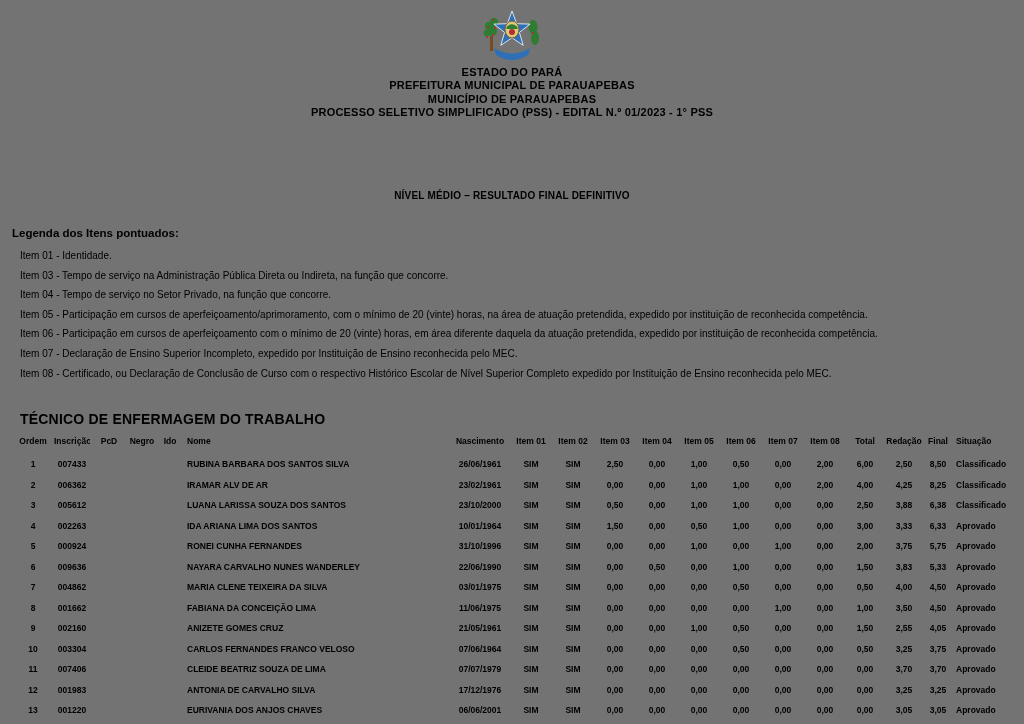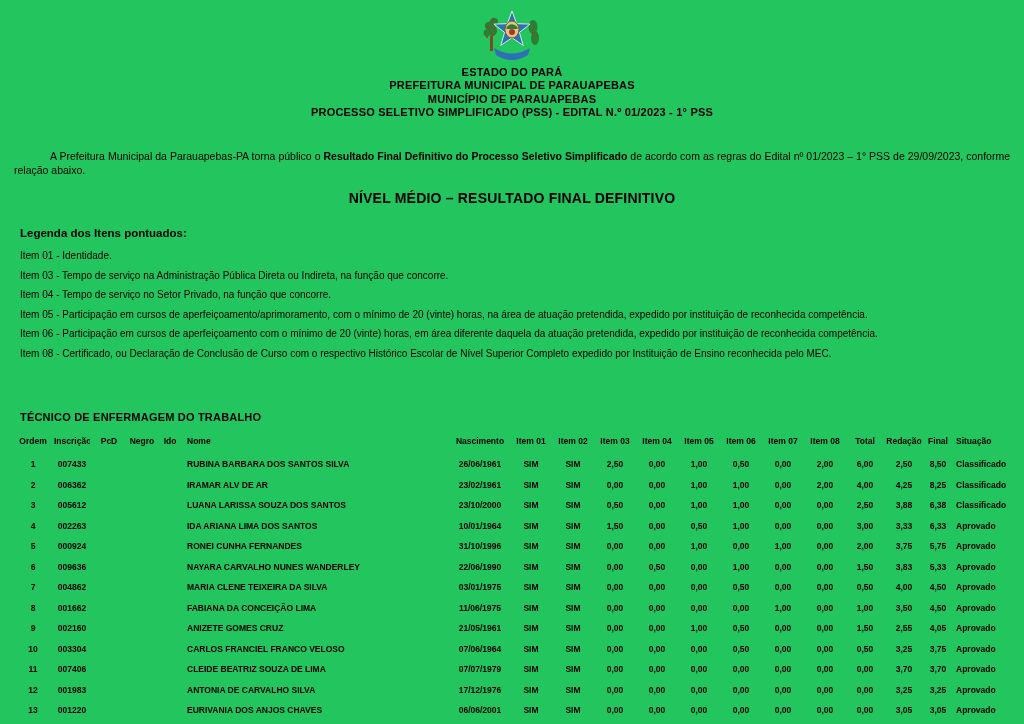--- a/index.html
+++ b/index.html
@@ -1,29 +1,29 @@
 <!DOCTYPE html>
 <html><head>
 <meta charset="utf-8">
 <style>
   html,body{margin:0;padding:0;background:#fff;}
-  .page{position:relative;width:1024px;height:724px;background:#22c55e;overflow:hidden;
+  .page{position:relative;width:1024px;height:724px;background:#737373;overflow:hidden;
         font-family:"Liberation Sans",sans-serif;color:#000;}
   .crest{position:absolute;top:6px;left:481px;width:62px;height:60px;}
   .titles{position:absolute;top:66px;left:0;width:100%;text-align:center;
           font-weight:bold;font-size:11px;line-height:13.4px;letter-spacing:.2px;}
   .intro{position:absolute;top:138px;left:14px;width:996px;font-size:10.5px;line-height:14px;
          text-align:justify;text-indent:36px;}
   .intro b{font-weight:bold;}
   .subtitle{position:absolute;top:190px;left:0;width:100%;text-align:center;
-            font-weight:bold;font-size:14px;letter-spacing:.2px;}
-  .legend-title{position:absolute;top:227px;left:20px;font-weight:bold;font-size:11.5px;}
+            font-weight:bold;font-size:10px;letter-spacing:.2px;}
+  .legend-title{position:absolute;top:227px;left:12px;font-weight:bold;font-size:11.5px;}
   .legend{position:absolute;top:246px;left:20px;width:980px;font-size:10px;line-height:19.6px;}
   .legend-item{white-space:nowrap;}
-  .job-title{position:absolute;top:411px;left:20px;font-weight:bold;font-size:11px;letter-spacing:.2px;}
+  .job-title{position:absolute;top:411px;left:20px;font-weight:bold;font-size:14px;letter-spacing:.2px;}
   table.results{position:absolute;top:428px;left:12px;width:1000px;border-collapse:collapse;
         table-layout:fixed;font-size:8.5px;font-weight:bold;}
   .results th,.results td{padding:0;margin:0;text-align:center;white-space:nowrap;overflow:hidden;
         font-weight:bold;vertical-align:middle;}
   .results thead tr{height:26px;}
   .results tbody tr{height:20.5px;}
   .results .c-nome{text-align:left;padding-left:3px;}
   .results .c-situacao{text-align:left;padding-left:4px;}
 </style>
 </head>
@@ -57,31 +57,31 @@
     <path d="M13,42 Q31,53 49,42 L47,49 Q31,59 15,49 Z" fill="#2e6fb7"></path>
   </svg>
 
   <div class="titles">
     <div>ESTADO DO PARÁ</div>
     <div>PREFEITURA MUNICIPAL DE PARAUAPEBAS</div>
     <div>MUNICÍPIO DE PARAUAPEBAS</div>
     <div>PROCESSO SELETIVO SIMPLIFICADO (PSS) - EDITAL N.º 01/2023 - 1° PSS</div>
   </div>
 
-  <p class="intro"><span>A Prefeitura Municipal da Parauapebas-PA torna público o </span><b>Resultado Final Definitivo do Processo Seletivo Simplificado</b><span> de acordo com as regras do Edital nº 01/2023 – 1° PSS de 29/09/2023, conforme relação abaixo.</span></p>
 
   <div class="subtitle">NÍVEL MÉDIO – RESULTADO FINAL DEFINITIVO</div>
 
   <div class="legend-title">Legenda dos Itens pontuados:</div>
   <div class="legend">
       <div class="legend-item">Item 01 - Identidade.</div>
       <div class="legend-item">Item 03 - Tempo de serviço na Administração Pública Direta ou Indireta, na função que concorre.</div>
       <div class="legend-item">Item 04 - Tempo de serviço no Setor Privado, na função que concorre.</div>
       <div class="legend-item">Item 05 - Participação em cursos de aperfeiçoamento/aprimoramento, com o mínimo de 20 (vinte) horas, na área de atuação pretendida, expedido por instituição de reconhecida competência.</div>
       <div class="legend-item">Item 06 - Participação em cursos de aperfeiçoamento com o mínimo de 20 (vinte) horas, em área diferente daquela da atuação pretendida, expedido por instituição de reconhecida competência.</div>
+      <div class="legend-item">Item 07 - Declaração de Ensino Superior Incompleto, expedido por Instituição de Ensino reconhecida pelo MEC.</div>
       <div class="legend-item">Item 08 - Certificado, ou Declaração de Conclusão de Curso com o respectivo Histórico Escolar de Nível Superior Completo expedido por Instituição de Ensino reconhecida pelo MEC.</div>
     </div>
 
   <div class="job-title">TÉCNICO DE ENFERMAGEM DO TRABALHO</div>
 
   <table class="results">
     <colgroup>
       <col style="width:42px">
         <col style="width:36px">
         <col style="width:38px">
@@ -314,21 +314,21 @@
           <td class="c-redacao">2,55</td>
           <td class="c-final">4,05</td>
           <td class="c-situacao">Aprovado</td>
         </tr>
         <tr>
           <td class="c-ordem">10</td>
           <td class="c-inscricao">003304</td>
           <td class="c-pcd"></td>
           <td class="c-negro"></td>
           <td class="c-ido"></td>
-          <td class="c-nome">CARLOS FRANCIEL FRANCO VELOSO</td>
+          <td class="c-nome">CARLOS FERNANDES FRANCO VELOSO</td>
           <td class="c-nascimento">07/06/1964</td>
           <td class="c-item01">SIM</td>
           <td class="c-item02">SIM</td>
           <td class="c-item03">0,00</td>
           <td class="c-item04">0,00</td>
           <td class="c-item05">0,00</td>
           <td class="c-item06">0,50</td>
           <td class="c-item07">0,00</td>
           <td class="c-item08">0,00</td>
           <td class="c-total">0,50</td>

